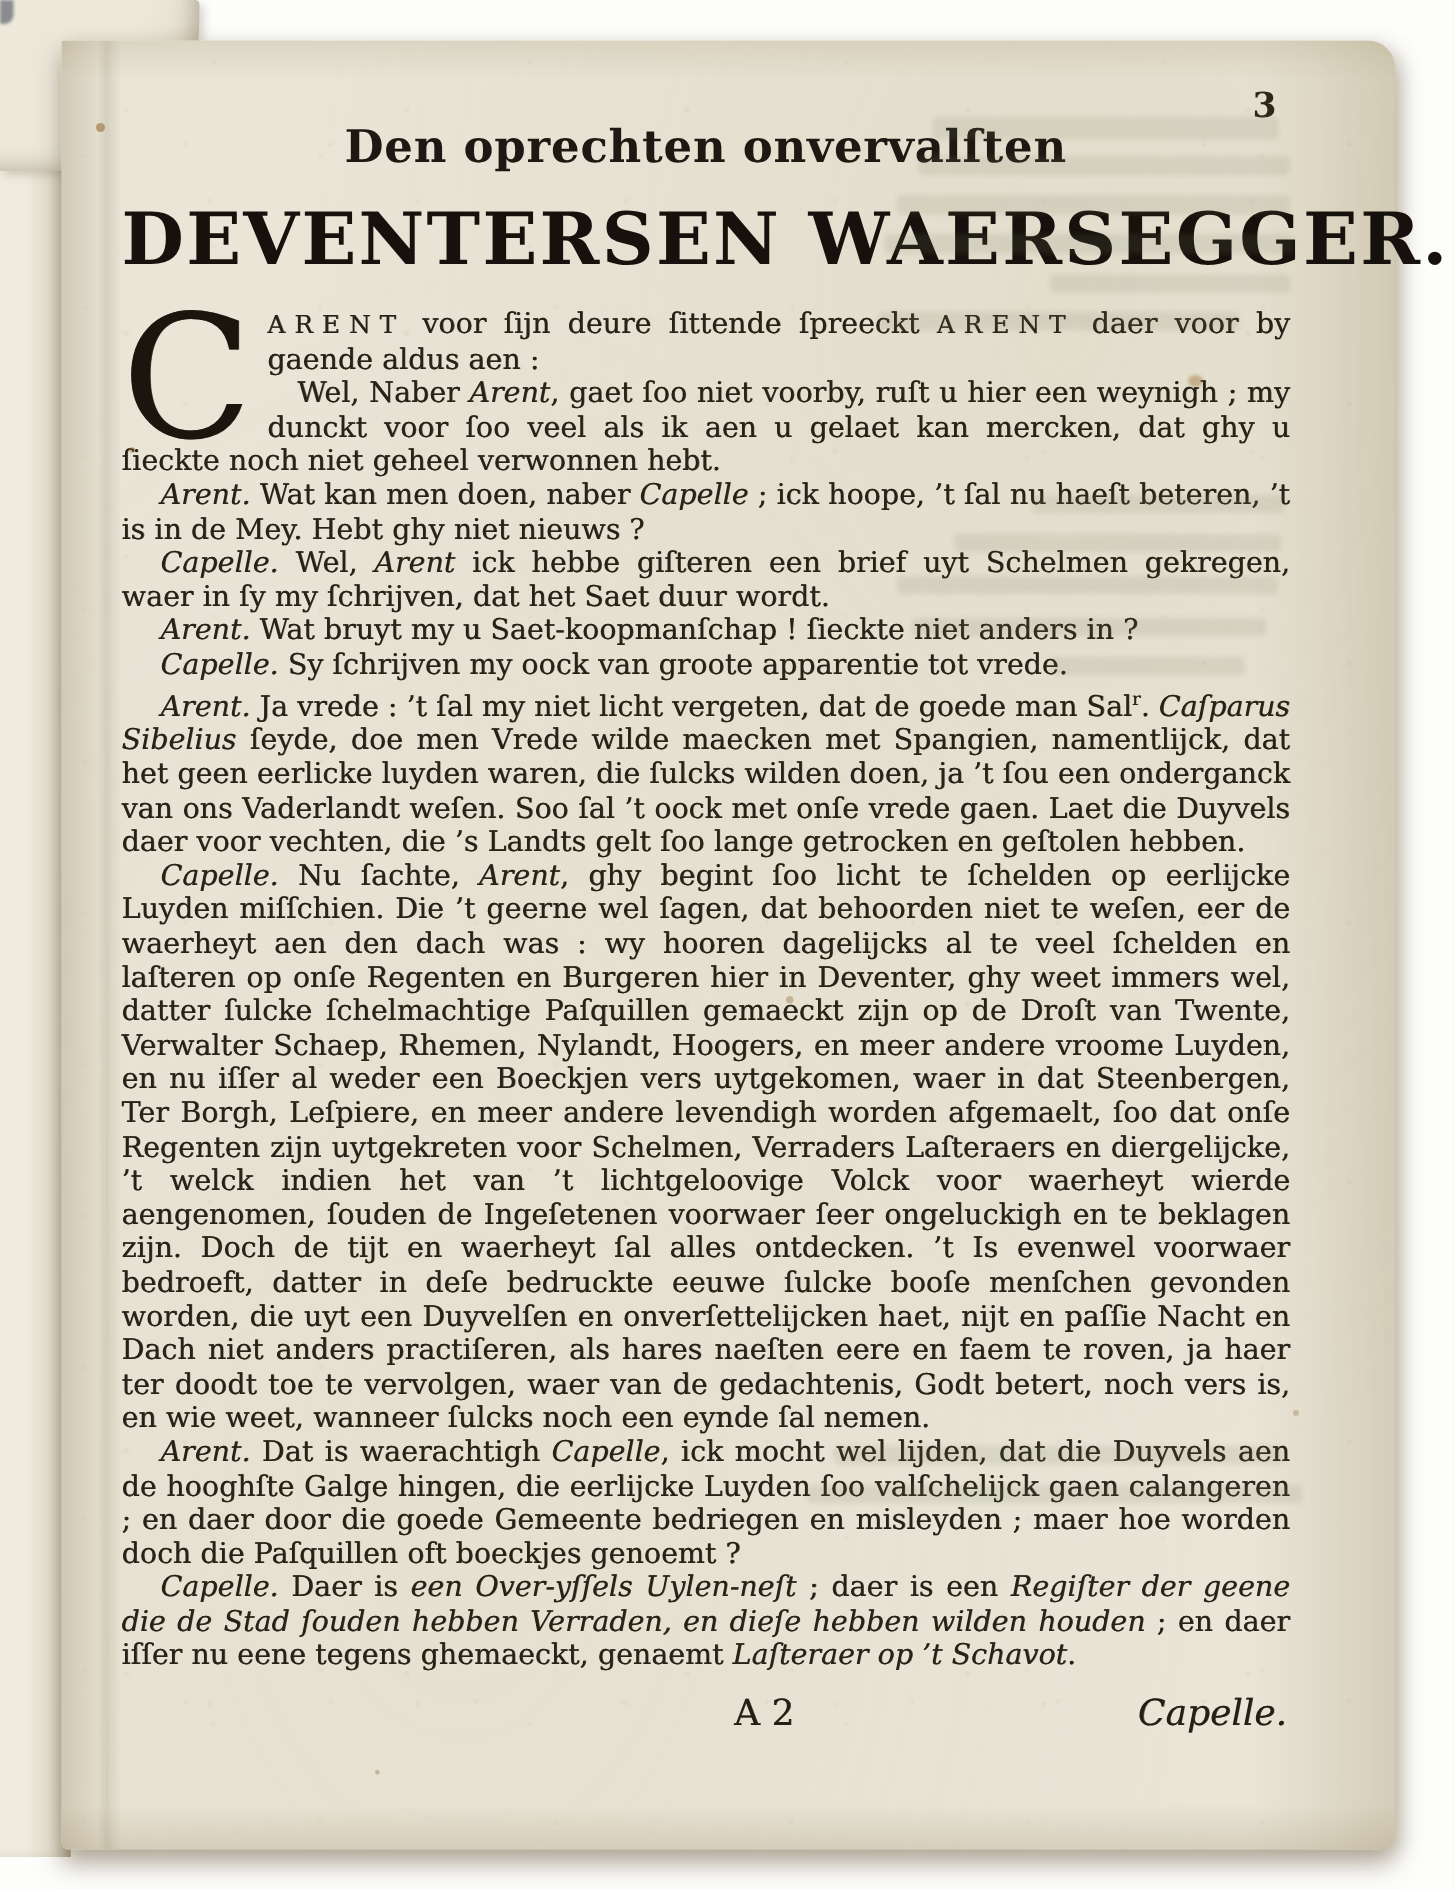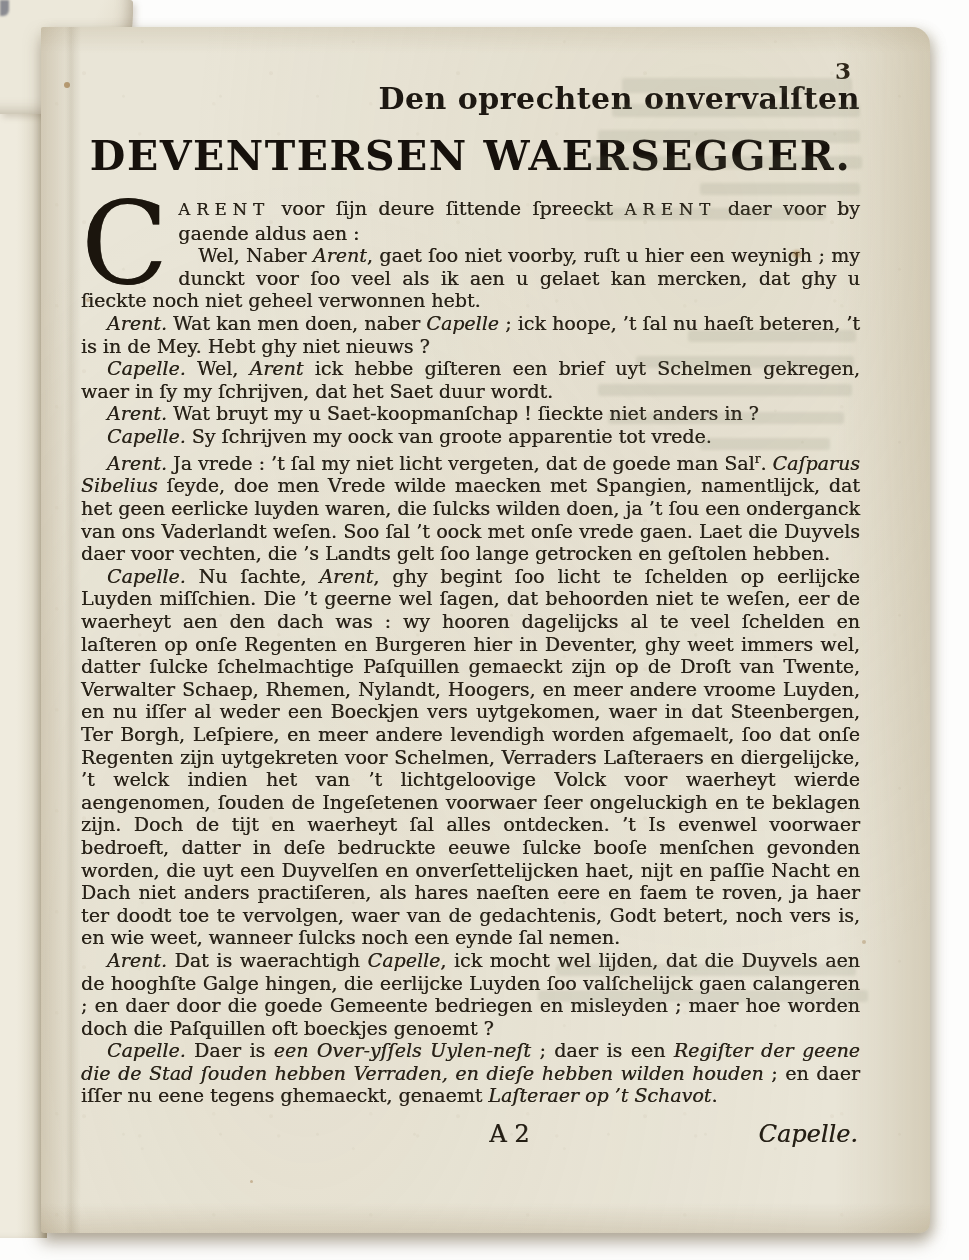--- a/index.html
+++ b/index.html
@@ -65,26 +65,26 @@
   
   .spot{position:absolute;border-radius:50%;pointer-events:none;filter:blur(.4px);}
 
   
   .page-number{
     position:absolute;left:787px;top:30px;width:30px;
     font-size:23px;font-weight:bold;color:#2e2619;text-align:center;
   }
   .content{position:absolute;left:40px;top:0;width:779px;color:#272117;}
   .half-title{
-    margin:54px 0 16px 0;text-align:right;
+    margin:54px 0 16px 0;text-align:center;
     font-size:30px;font-weight:bold;letter-spacing:.5px;color:#1d1812;
   }
   .main-title{
     margin:2px 0 0 0;text-align:center;
-    font-size:41px;font-weight:bold;letter-spacing:1.5px;color:#16110c;
+    font-size:48px;font-weight:bold;letter-spacing:1.5px;color:#16110c;
     white-space:nowrap;
   }
   .bodytext{
     margin-top:17px;font-size:19px;line-height:22.6px;text-align:justify;
     text-shadow:.35px 0 0 rgba(39,33,23,.7);
   }
   .dropcap{
     float:left;font-size:114px;line-height:88px;height:88px;
     padding:3px 10px 0 0;color:#1b150d;font-weight:normal;
   }

